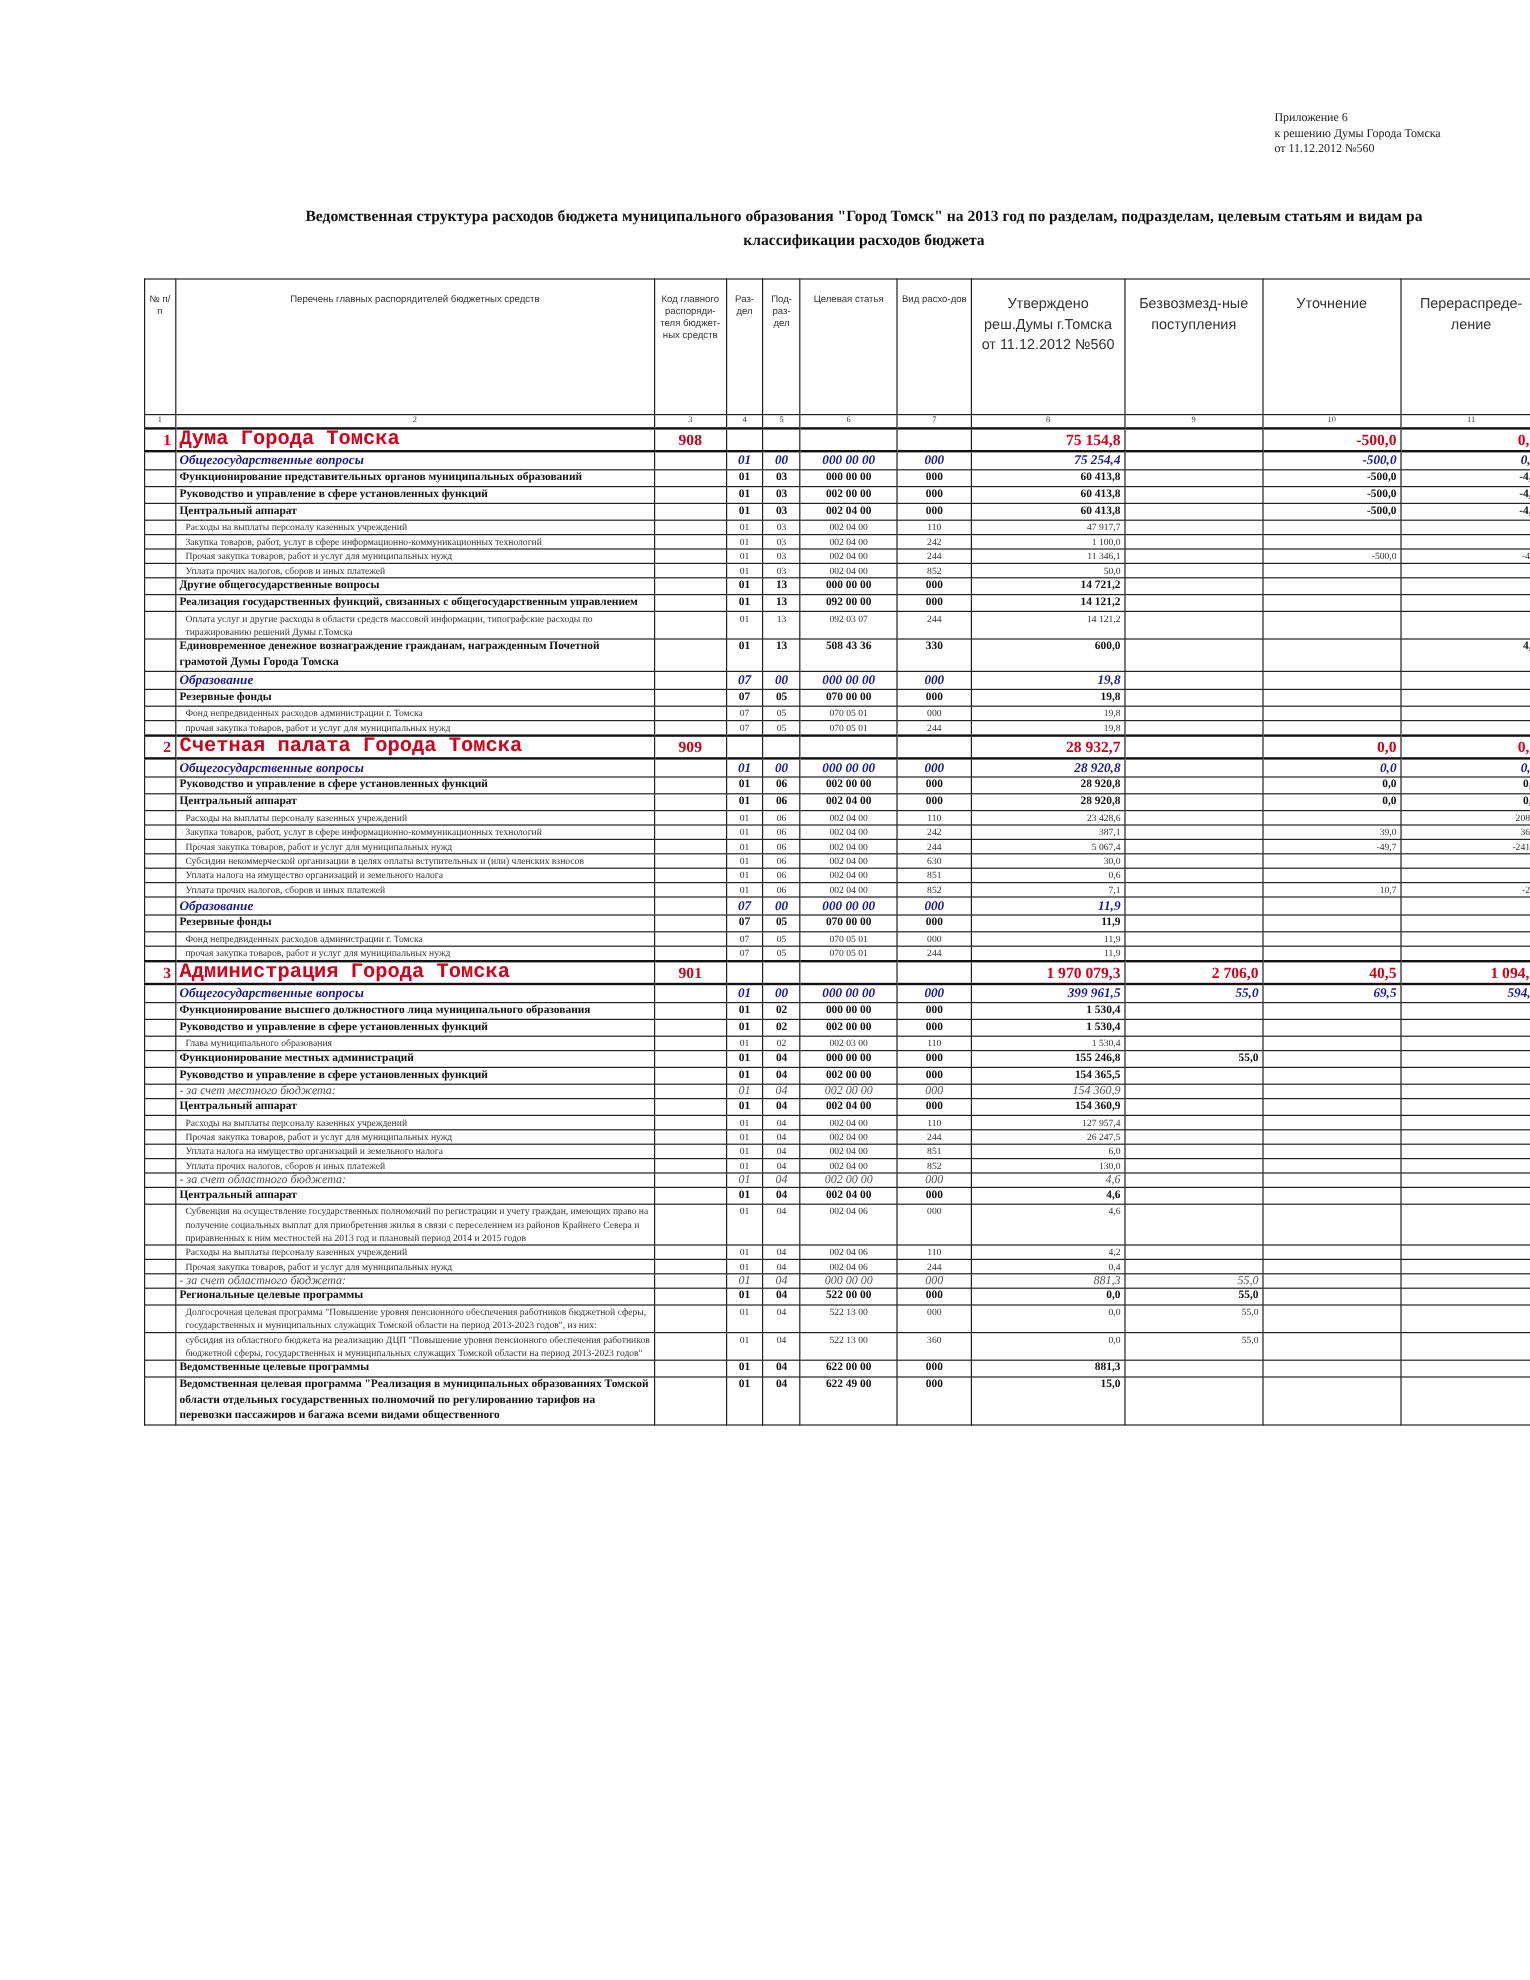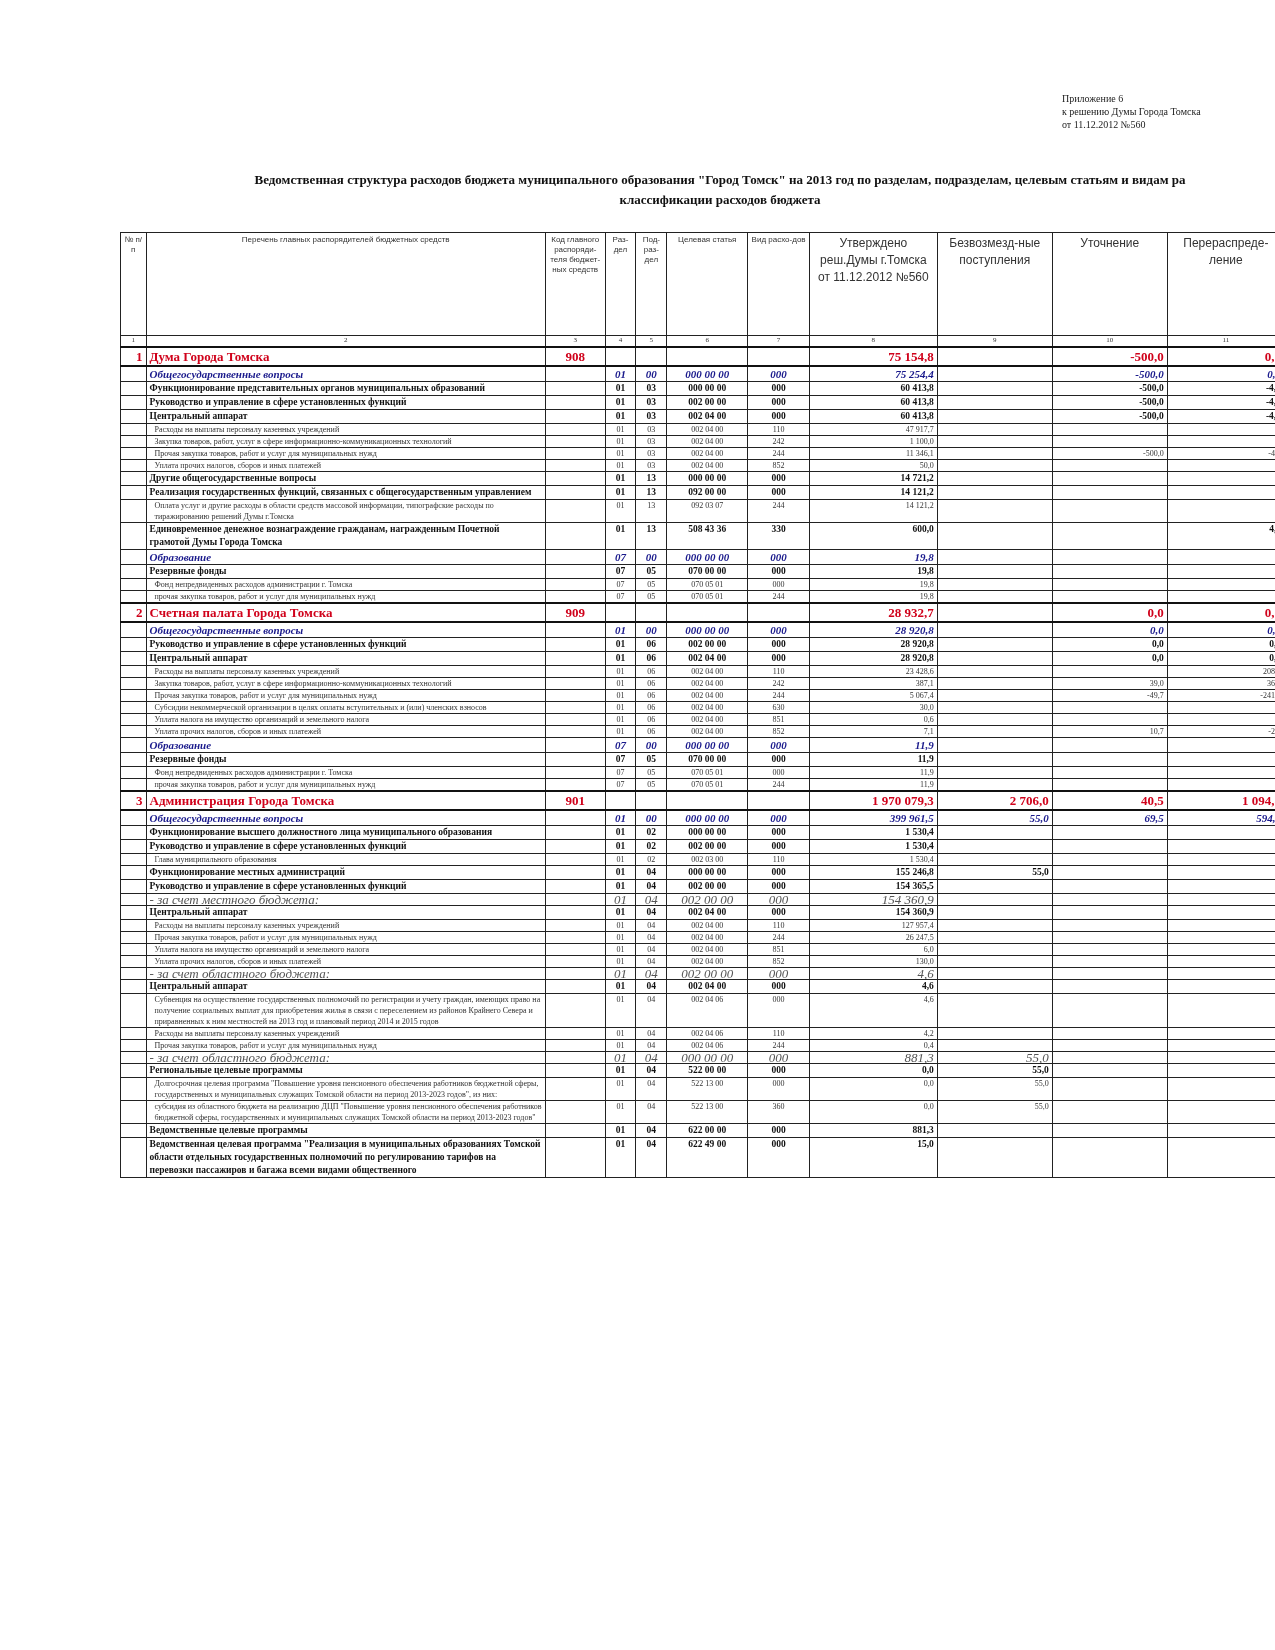--- a/index.html
+++ b/index.html
@@ -1,32 +1,32 @@
 <!DOCTYPE html>
 <html><head>
 <meta charset="utf-8">
 <style>
   html,body{margin:0;padding:0;background:#fff;}
   body{width:1275px;height:1650px;position:relative;overflow:hidden;font-family:"Liberation Serif","DejaVu Serif",serif;color:#111;}
   .appendix{position:absolute;left:1062px;top:92px;font-size:10px;line-height:13px;color:#222;}
   .title{position:absolute;left:140px;top:170px;width:1160px;text-align:center;font-weight:bold;font-size:13px;line-height:20px;white-space:nowrap;}
   table.budget{position:absolute;left:120px;top:232px;border-collapse:collapse;table-layout:fixed;width:1165px;}
   table.budget td, table.budget th{border:1px solid #222;padding:0 3px;font-size:9px;line-height:11px;vertical-align:top;overflow:hidden;}
-  table.budget th{font-family:"Liberation Sans","DejaVu Sans",sans-serif;font-weight:normal;color:#333;text-align:center;font-size:8px;line-height:10px;padding-top:2px;height:100px;}
+  table.budget th{font-family:"Liberation Sans","DejaVu Sans",sans-serif;font-weight:normal;color:#333;text-align:center;font-size:8px;line-height:10px;padding-top:12px;height:100px;}
   table.budget th.big{font-size:12px;line-height:17px;margin-top:30px;}
   tr.num td{text-align:center;font-size:7px;line-height:9px;height:10px;color:#333;}
   td.c{text-align:center;}
   td.r{text-align:right;}
   tr.org td{color:#d0021b;font-weight:bold;font-size:13px;line-height:17px;border-top:2px solid #111;border-bottom:2px solid #111;}
-  tr.org td.nm{font-size:13px;}
+  tr.org td.nm{font-size:17px;font-family:Liberation Mono, monospace;}
   tr.sec td{color:#1a1a8c;font-weight:bold;font-size:11px;line-height:14px;font-style:italic;}
   tr.b td{font-weight:bold;font-size:9.5px;line-height:13px;}
   tr.n td{font-size:8px;line-height:11px;color:#333;}
   tr.n td.nm{padding-left:8px;margin-left:21px;}
-  tr.i td{font-style:italic;font-size:13px;line-height:11px;color:#555;margin-top:40px;}
+  tr.i td{font-style:italic;font-size:10px;line-height:11px;color:#555;margin-top:40px;}
 </style>
 </head>
 <body>
 
 <div class="appendix">
   <div>Приложение 6</div>
   <div>к решению Думы Города Томска</div>
   <div>от 11.12.2012 №560</div>
 </div>
 

